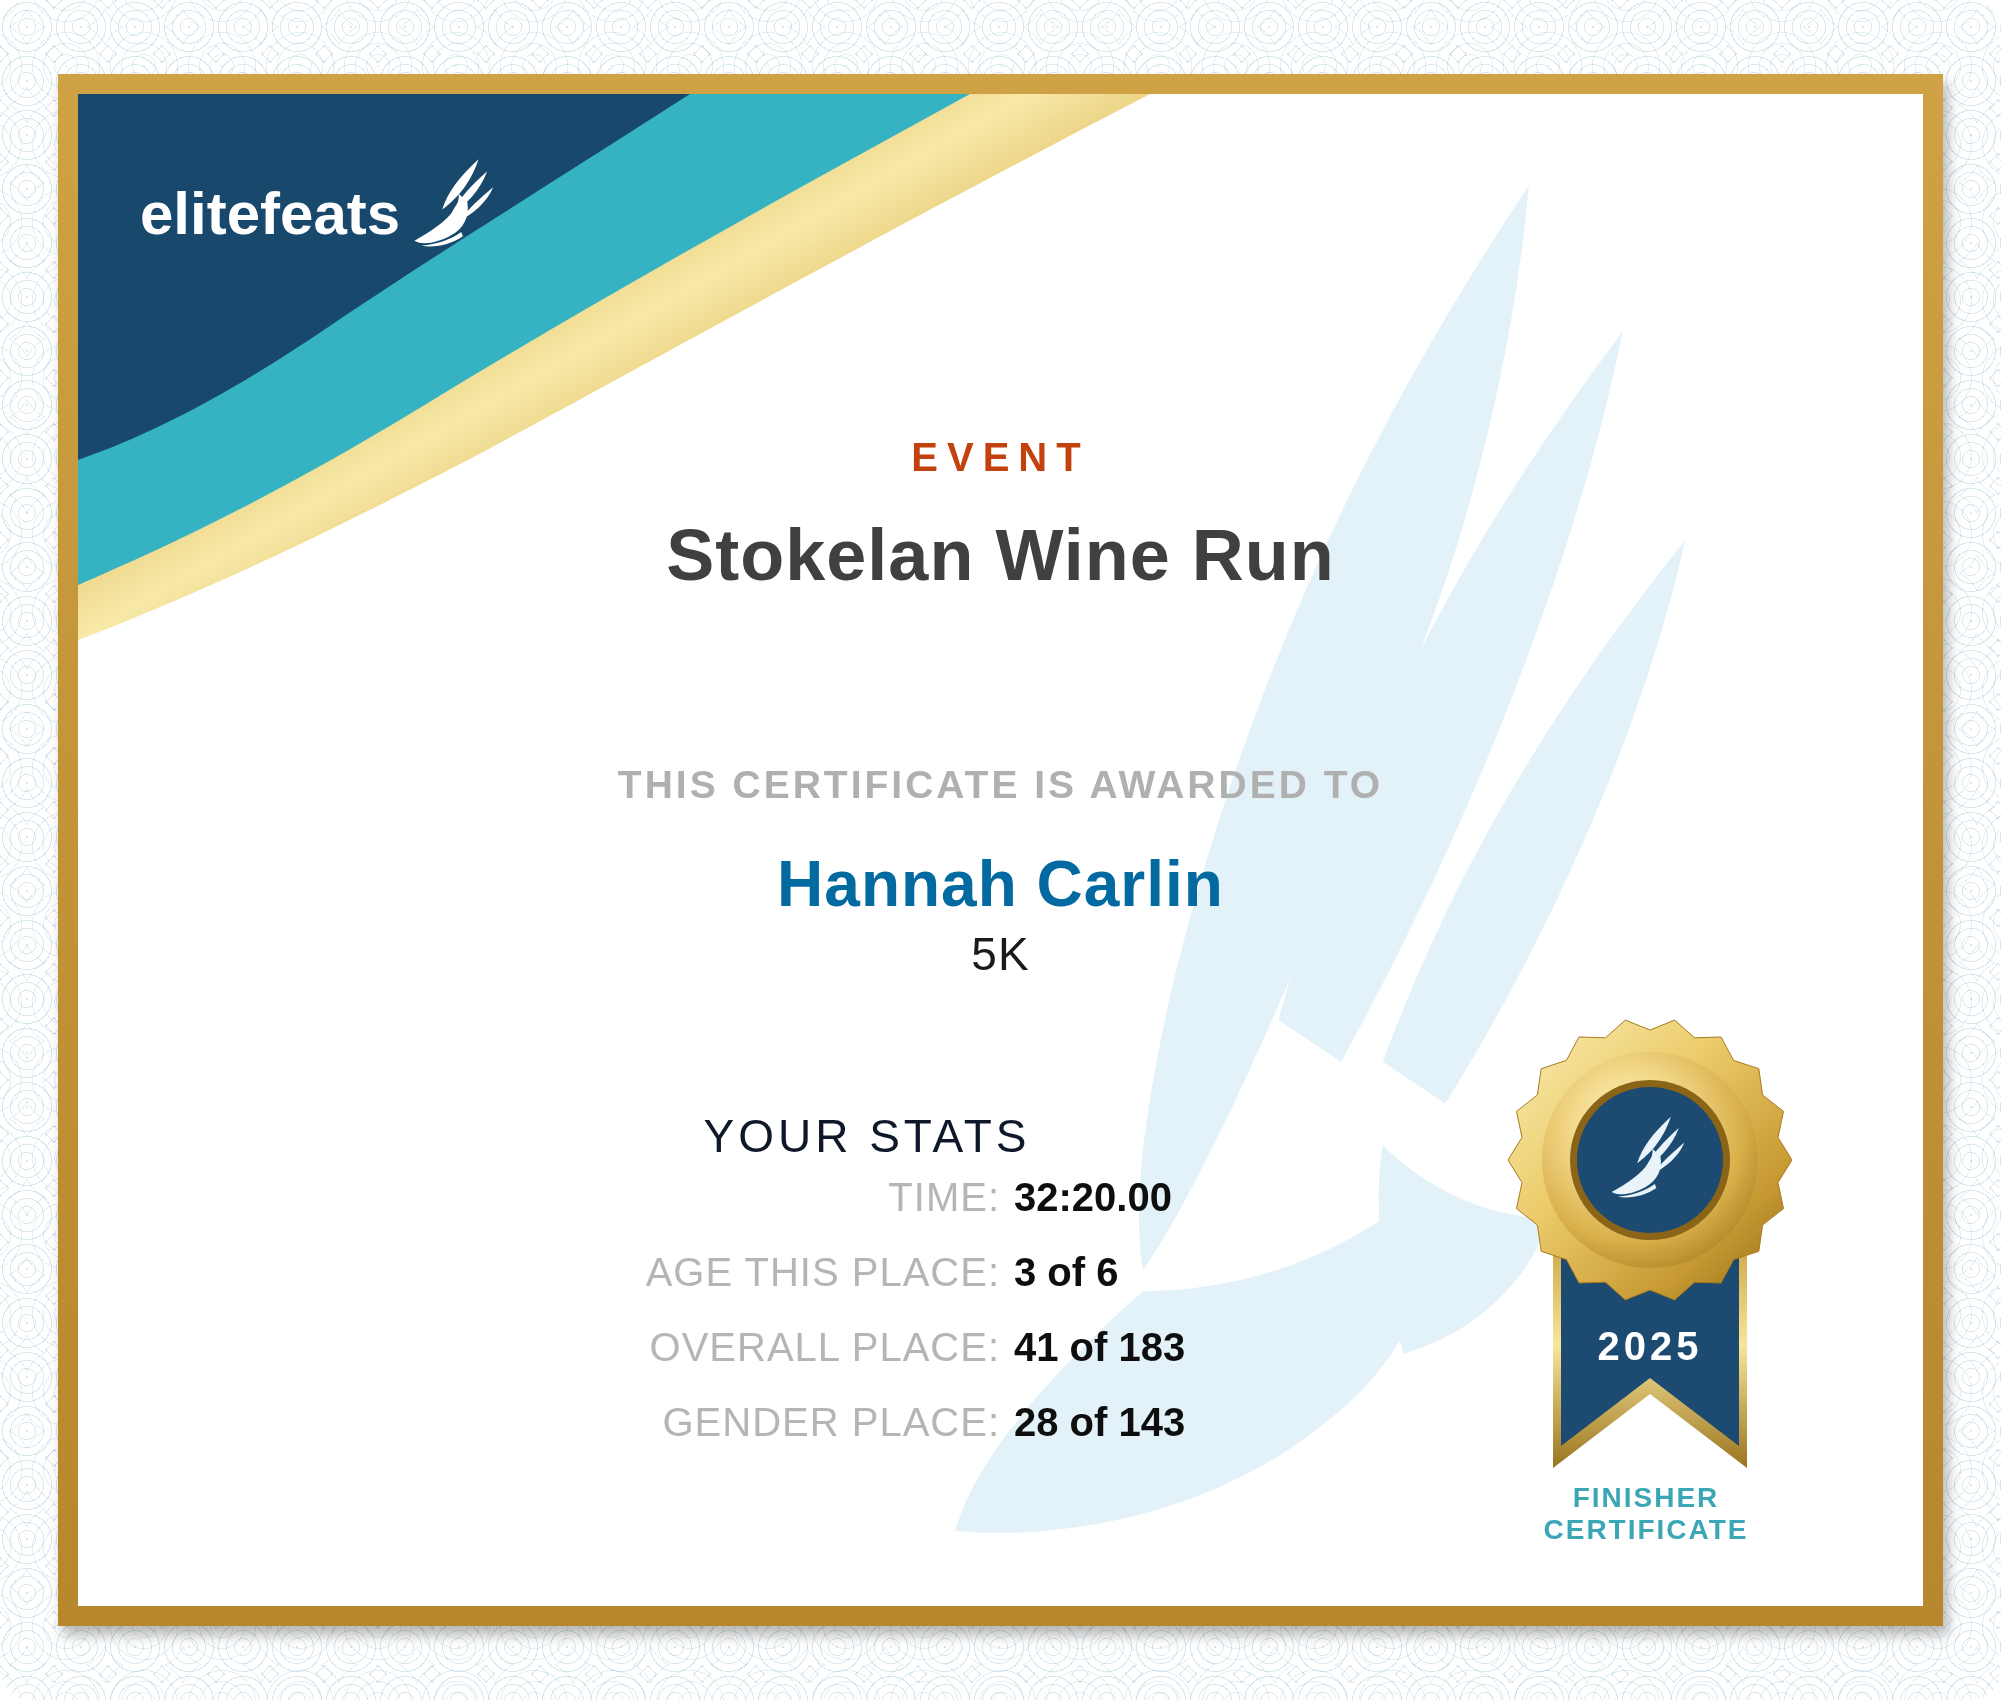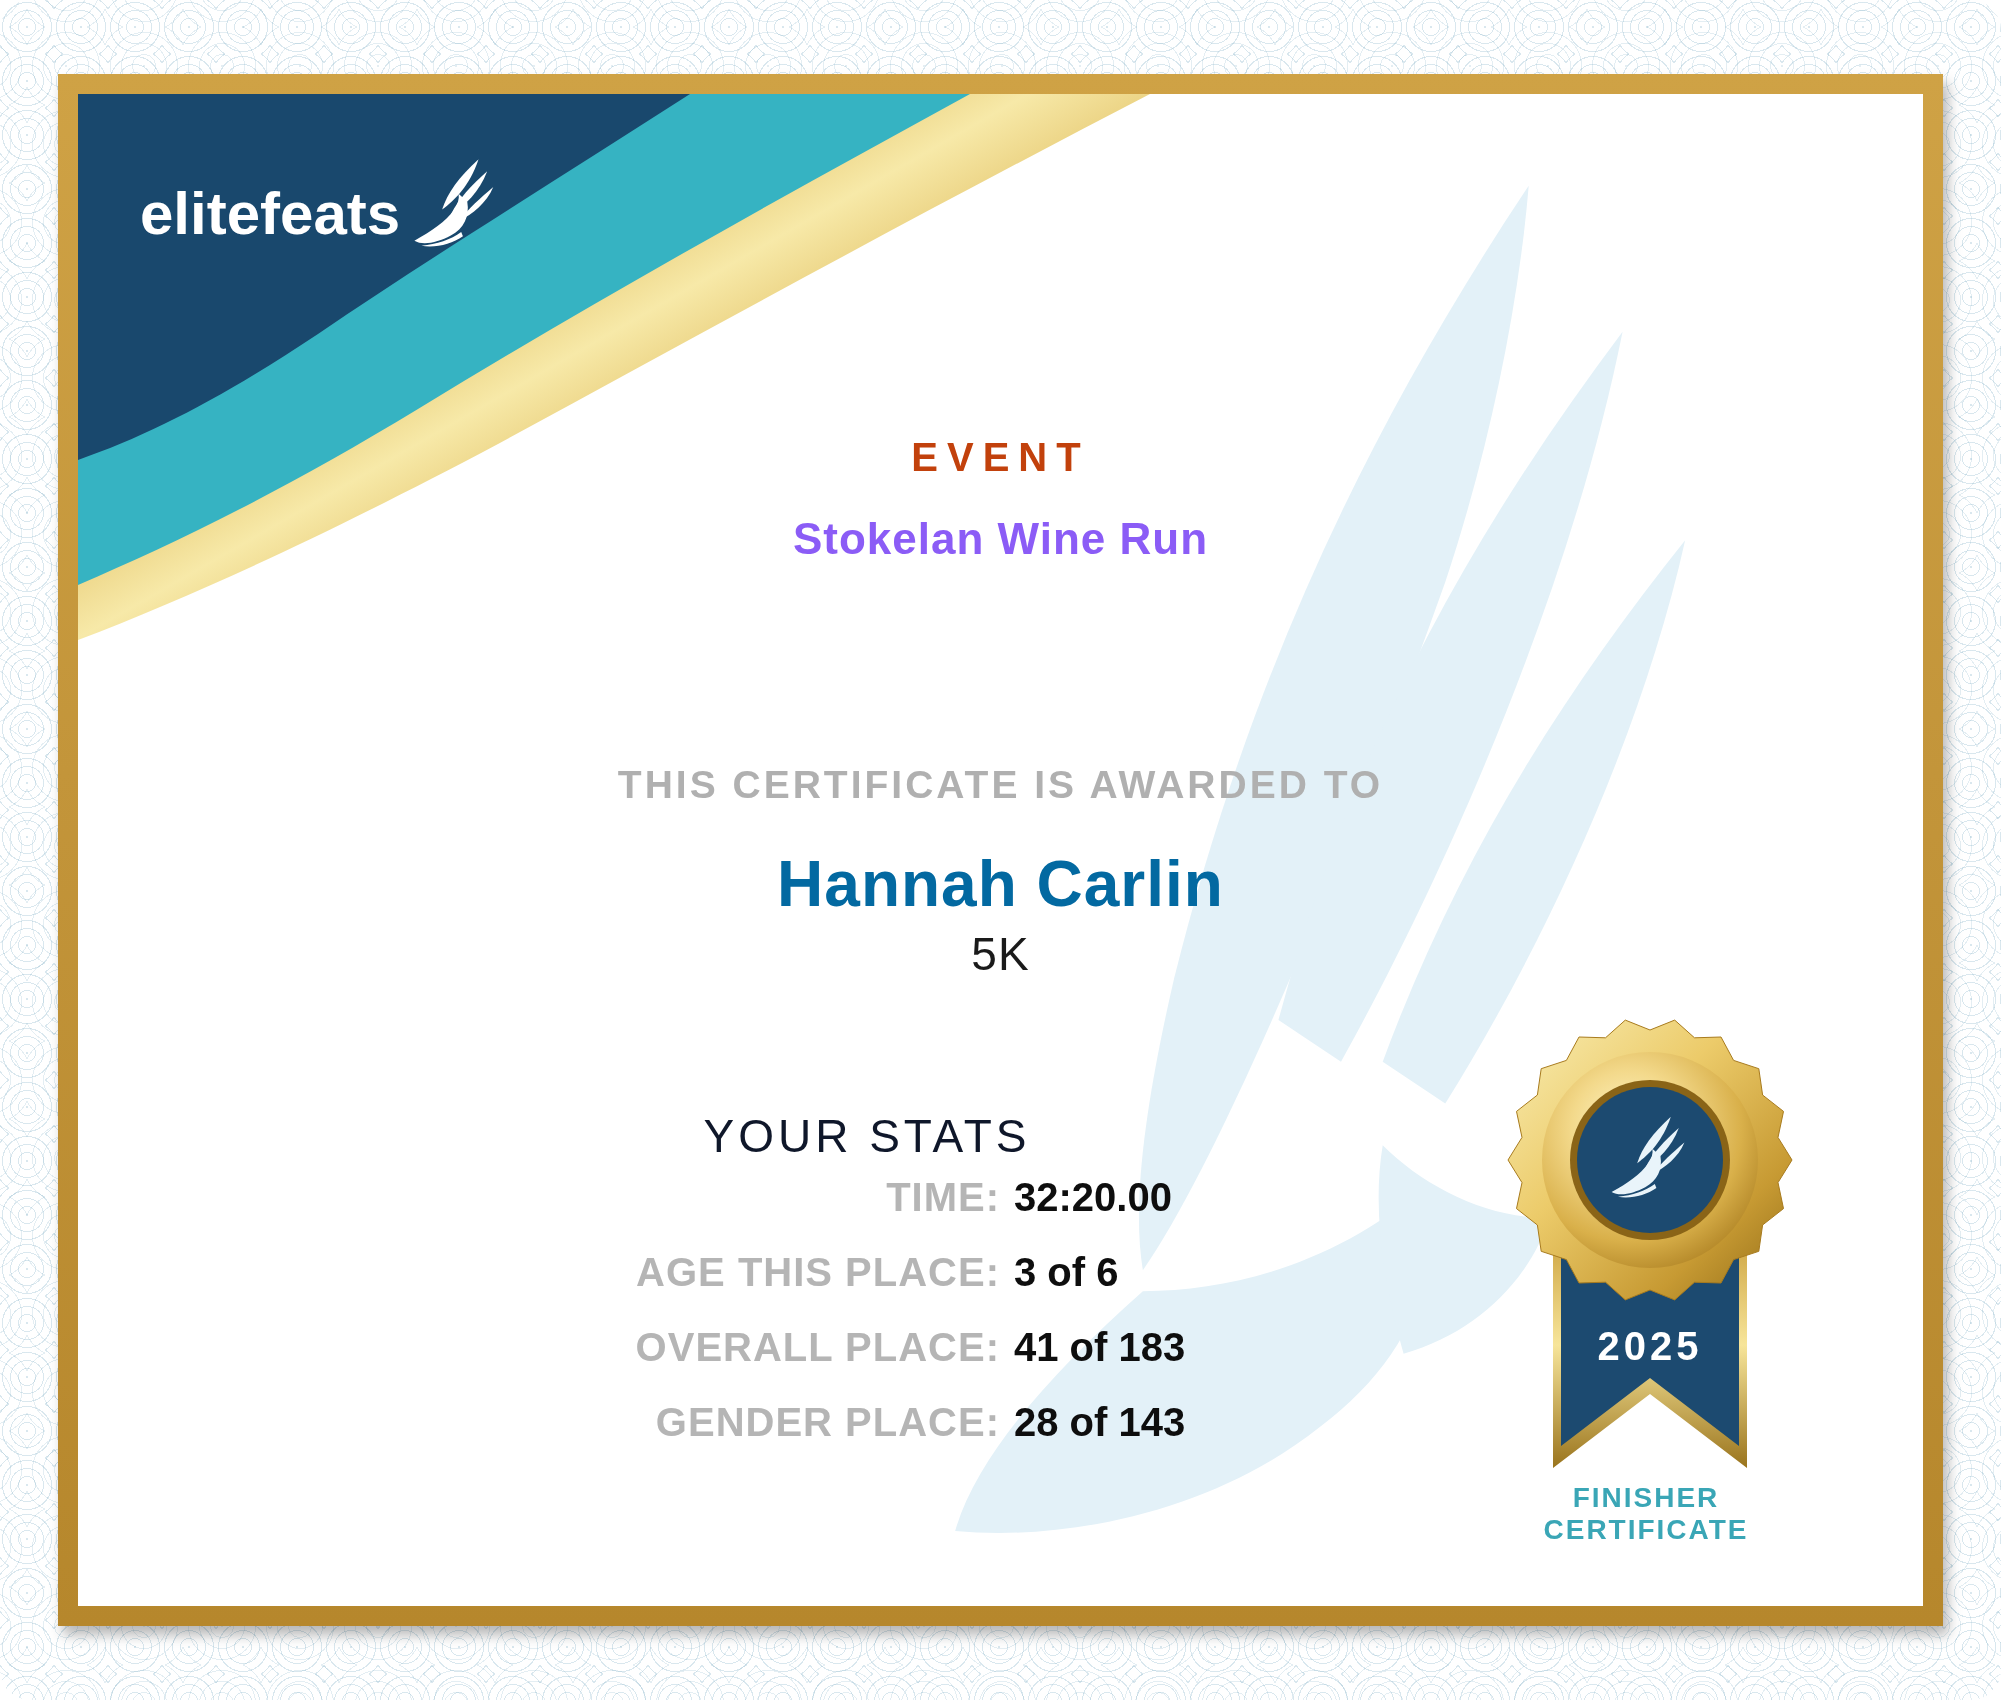--- a/index.html
+++ b/index.html
@@ -26,32 +26,32 @@
   .inner{
     position:absolute;left:20px;top:20px;right:20px;bottom:20px;
     background:#ffffff;overflow:hidden;
   }
 
   .abs{position:absolute;}
   .centered{left:0;width:100%;text-align:center;}
 
   
   .event-label{top:341px;font-size:40px;font-weight:bold;letter-spacing:9px;color:#c2410c;}
-  .event-name{top:420px;font-size:44px;font-weight:bold;color:#8b5cf6;letter-spacing:1px;}
+  .event-name{top:420px;font-size:72px;font-weight:bold;color:#404040;letter-spacing:1px;}
   .awarded-label{top:669px;font-size:39px;font-weight:bold;letter-spacing:3px;color:#b0b0b0;}
   .recipient{top:753px;font-size:64px;font-weight:bold;color:#0369a1;letter-spacing:1px;}
   .distance{top:833px;font-size:46px;font-weight:400;color:#1a1a1a;letter-spacing:1px;}
   .your-stats{top:1015px;left:789px;transform:translateX(-50%);font-size:46px;font-weight:normal;
               letter-spacing:4px;color:#0f172a;white-space:nowrap;}
 
   .stats{top:1066px;left:0;display:grid;grid-template-columns:922px auto;column-gap:14px;}
   .stats .srow{display:contents;}
   .stats .slabel{
     grid-column:1;height:75px;display:flex;align-items:center;justify-content:flex-end;
-    font-size:40px;font-weight:bold;letter-spacing:1px;color:#b5b5b5;white-space:nowrap;
+    font-size:40px;font-weight:normal;letter-spacing:1px;color:#b5b5b5;white-space:nowrap;
   }
   .stats .svalue{
     grid-column:2;height:75px;display:flex;align-items:center;
     font-size:40px;font-weight:bold;color:#0e0e0e;white-space:nowrap;
   }
 
   
   .logo{left:62px;top:74px;display:flex;align-items:center;gap:4px;}
   .logo-text{font-size:60px;font-weight:bold;color:#ffffff;letter-spacing:0px;}
   .logo-icon{width:104px;height:104px;margin-top:-14px;}

